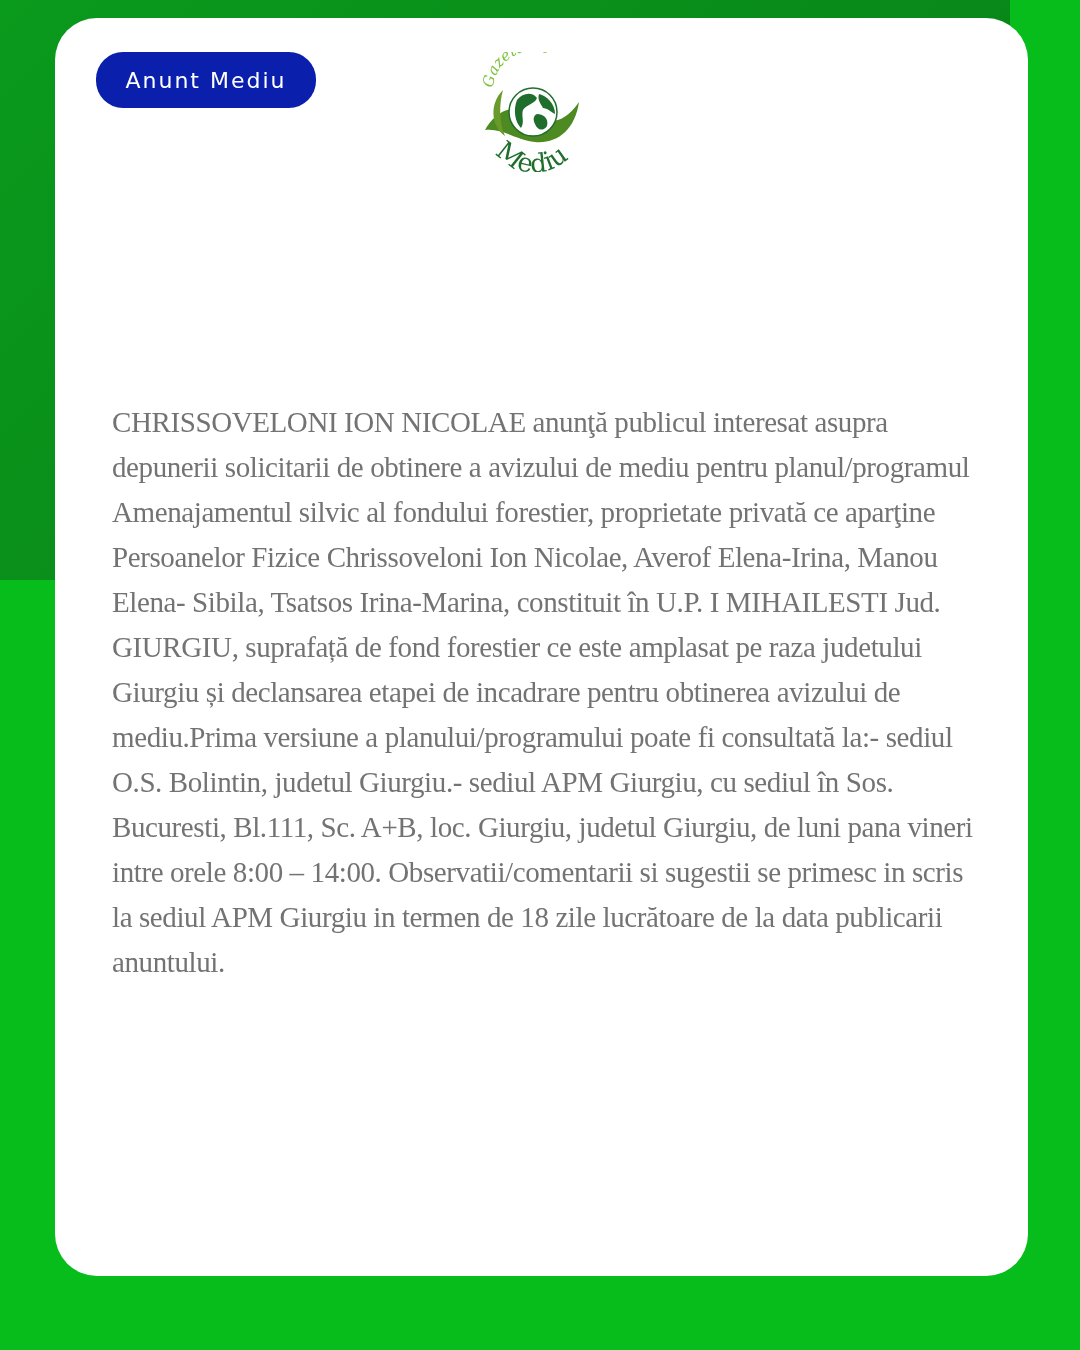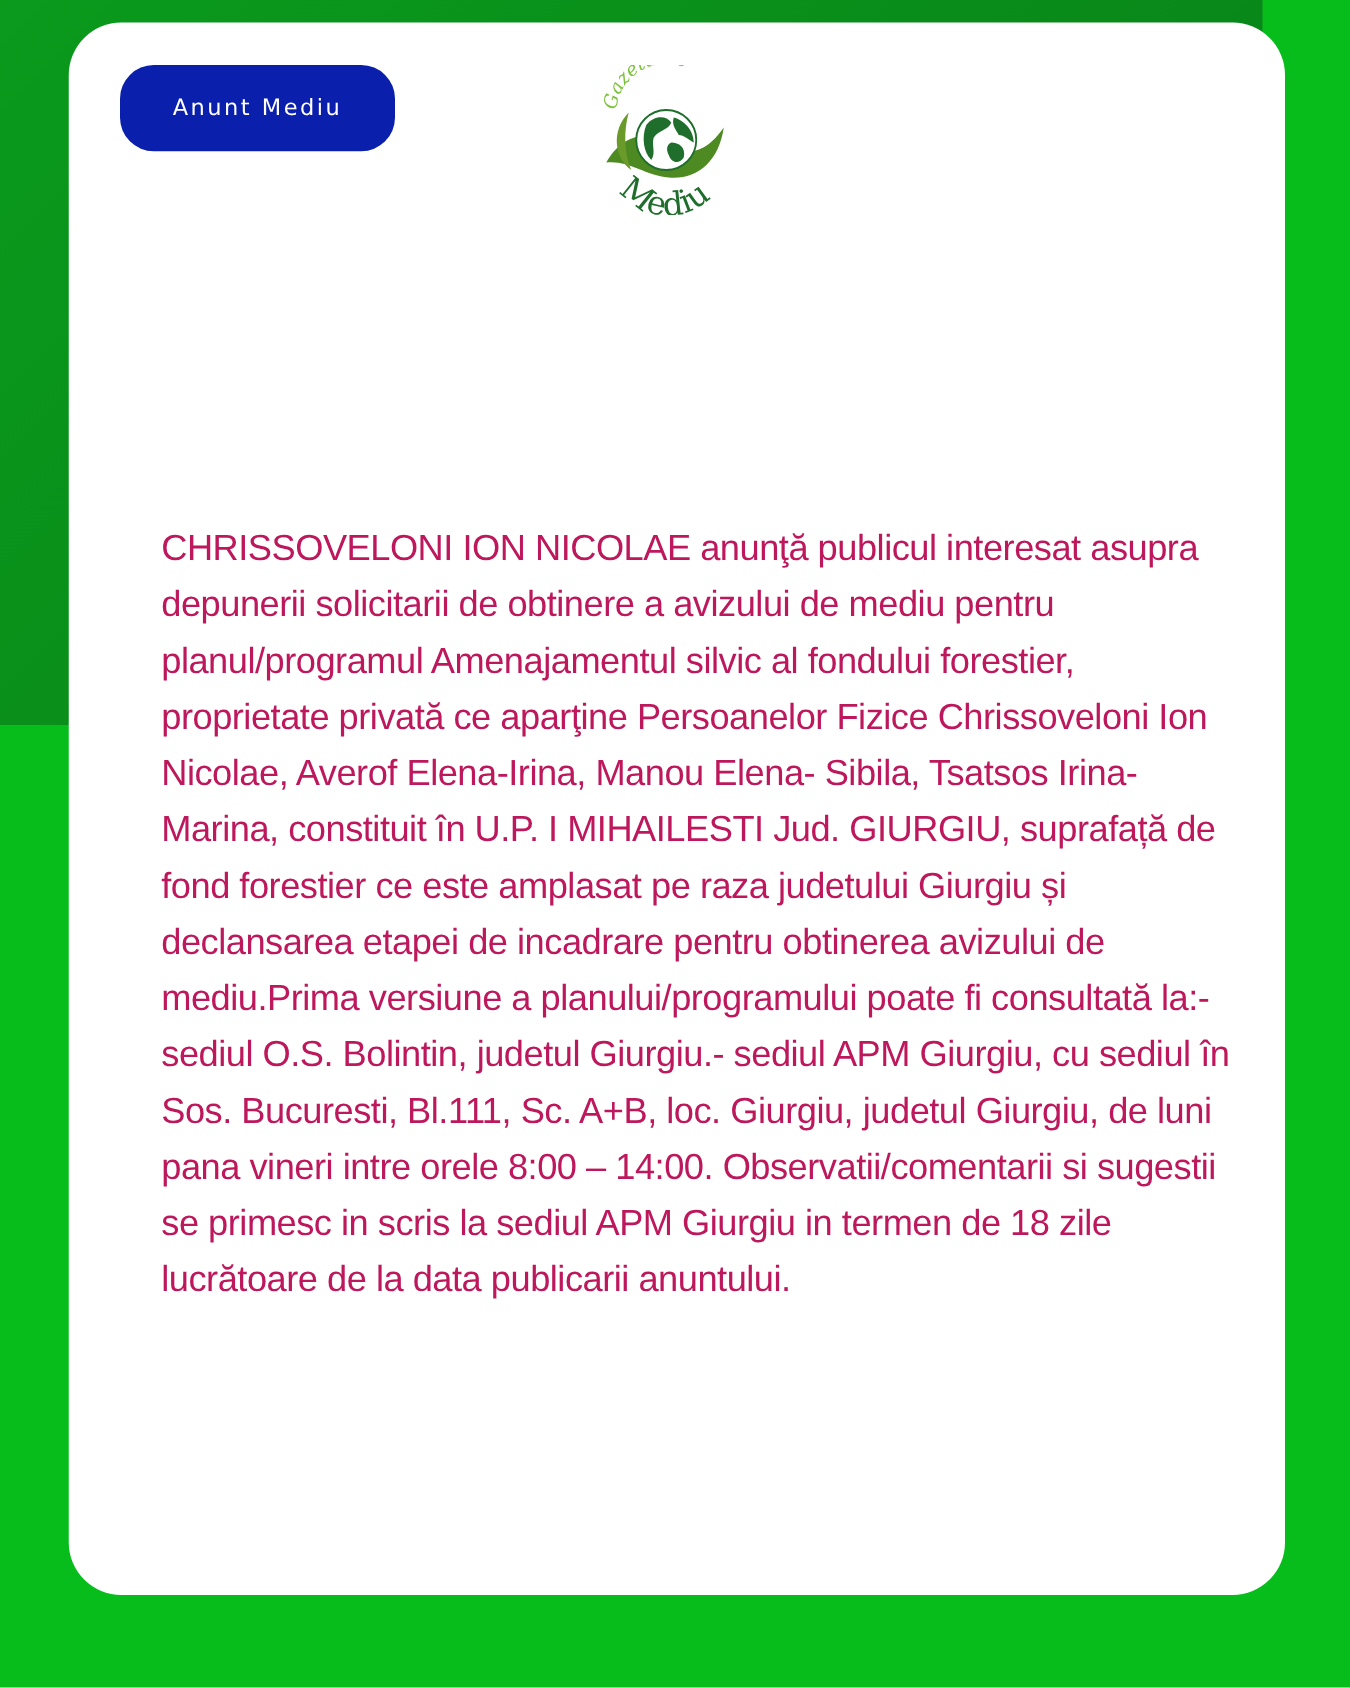--- a/index.html
+++ b/index.html
@@ -29,26 +29,26 @@
       width: 973px;
       height: 1258px;
       background: #ffffff;
       border-radius: 42px;
     }
     .pill {
       position: absolute;
       left: 41px;
       top: 34px;
       width: 220px;
-      height: 69px;
+      height: 56px;
       border-radius: 27px;
       background: #0a1fab;
       color: #ffffff;
       font-family: "DejaVu Sans", sans-serif;
-      font-size: 18px;
+      font-size: 22px;
       letter-spacing: 2px;
       display: flex;
       align-items: center;
       justify-content: center;
     }
     .logo {
       position: absolute;
       left: 420px;
       top: 34px;
       width: 110px;
@@ -65,23 +65,23 @@
       font-weight: bold;
       font-size: 40px;
       line-height: 62px;
       letter-spacing: -0.3px;
     }
     .body-text {
       position: absolute;
       left: 57px;
       top: 382px;
       width: 870px;
-      margin: 17px;
-      color: #be185d;
-      font-family: Liberation Sans, sans-serif;
+      margin: 0;
+      color: #737373;
+      font-family: Liberation Serif, serif;
       font-size: 29px;
       line-height: 45px;
       letter-spacing: -0.4px;
     }
   </style>
 </head>
 <body>
 
 <div class="bg-dark"></div>
 

